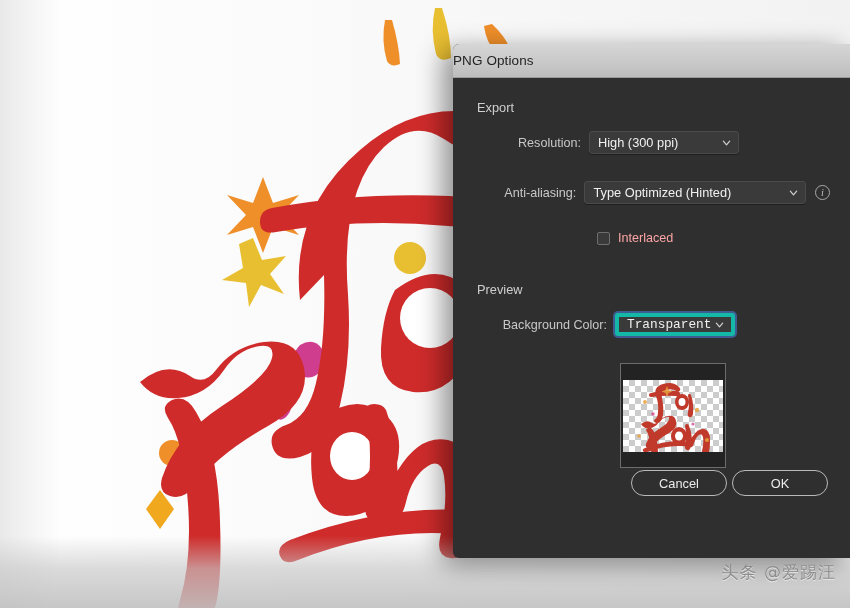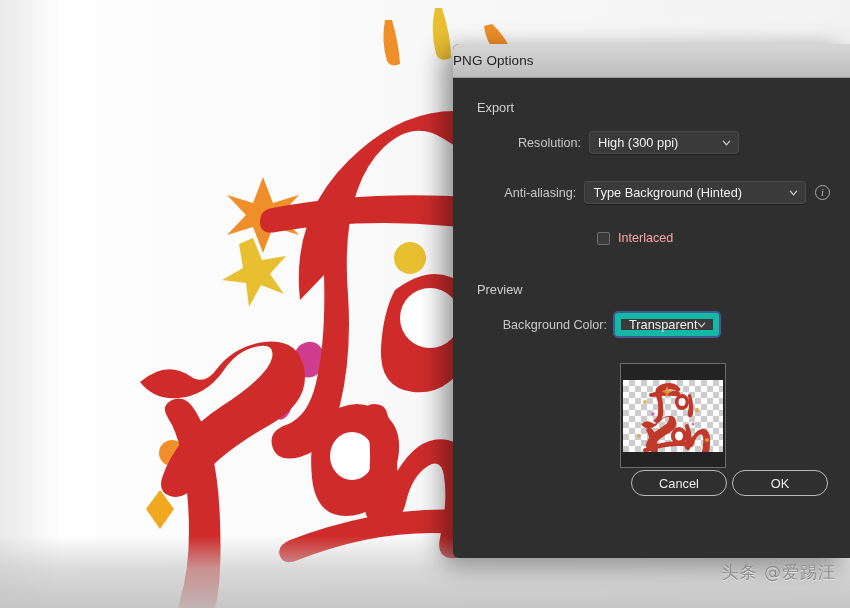--- a/index.html
+++ b/index.html
@@ -142,23 +142,24 @@
     background: #3a3a3a;
     margin-right: 8px;
     cursor: pointer;
     flex: none;
   }
   .check-label { font-size: 12.6px; color: #fca5a5; cursor: pointer; }
 
   .preview-section { margin-top: 37px; }
 
   .select-bgcolor {
-    width: 104px;
-    border: 6px solid #14b8a6;
+    width: 120px;
+    border: 4px solid #14b8a6;
     box-shadow: 0 0 0 2px rgba(74,130,226,.55);
+    font-family: Liberation Mono, monospace;
   }
 
   
   .thumb-wrap {
     margin: 17px 0 0 147px;
     width: 106px; height: 105px;
     background: #232323;
     border: 1px solid #6d6d6d;
     display: flex; align-items: center; justify-content: center;
     overflow: hidden;
@@ -317,21 +318,21 @@
           <span>High (300 ppi)</span>
           <svg class="chev" viewBox="0 0 10 10">
             <path d="M1.5 3 L5 7 L8.5 3" fill="none" stroke="#cfcfcf" stroke-width="1.4" stroke-linecap="round" stroke-linejoin="round"></path>
           </svg>
         </div>
       </div>
 
       <div class="form-row">
         <span class="row-label label-col-1">Anti-aliasing:</span>
         <div class="select select-antialias">
-          <span>Type Background (Hinted)</span>
+          <span>Type Optimized (Hinted)</span>
           <svg class="chev" viewBox="0 0 10 10">
             <path d="M1.5 3 L5 7 L8.5 3" fill="none" stroke="#cfcfcf" stroke-width="1.4" stroke-linecap="round" stroke-linejoin="round"></path>
           </svg>
         </div>
         <div class="info-icon">i</div>
       </div>
 
       <div class="check-row">
         <span class="checkbox"></span>
         <span class="check-label">Interlaced</span>

